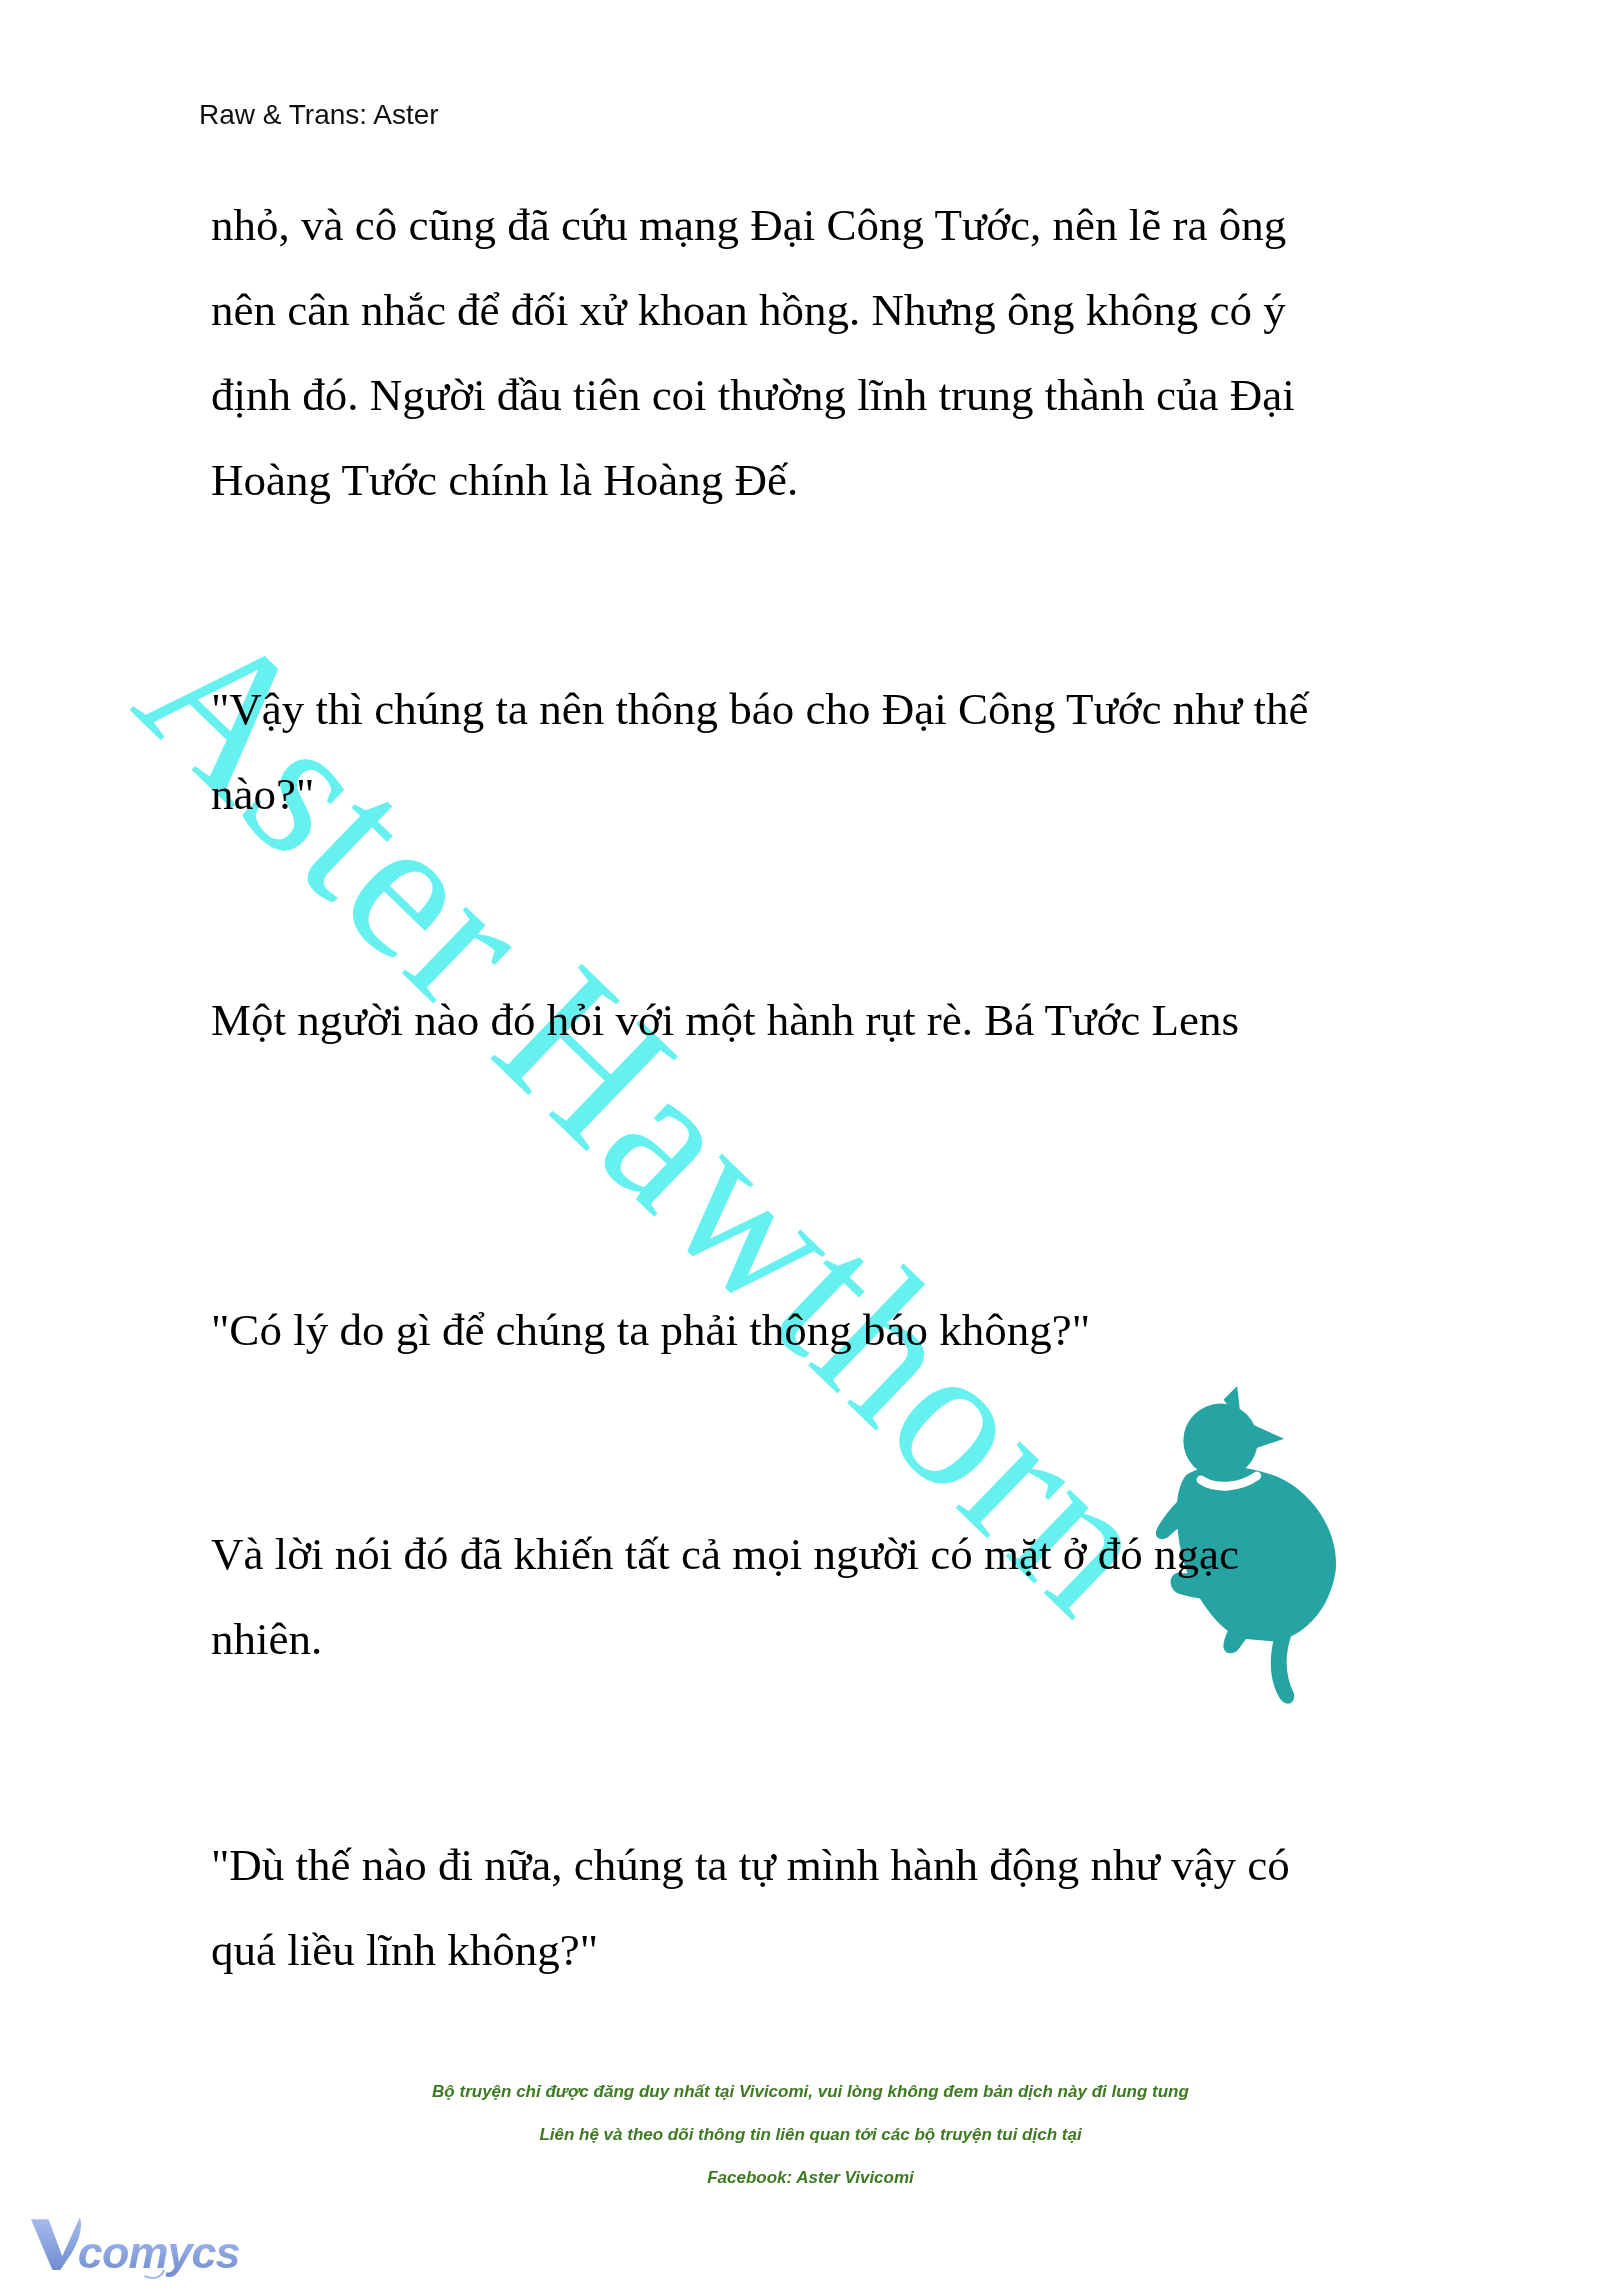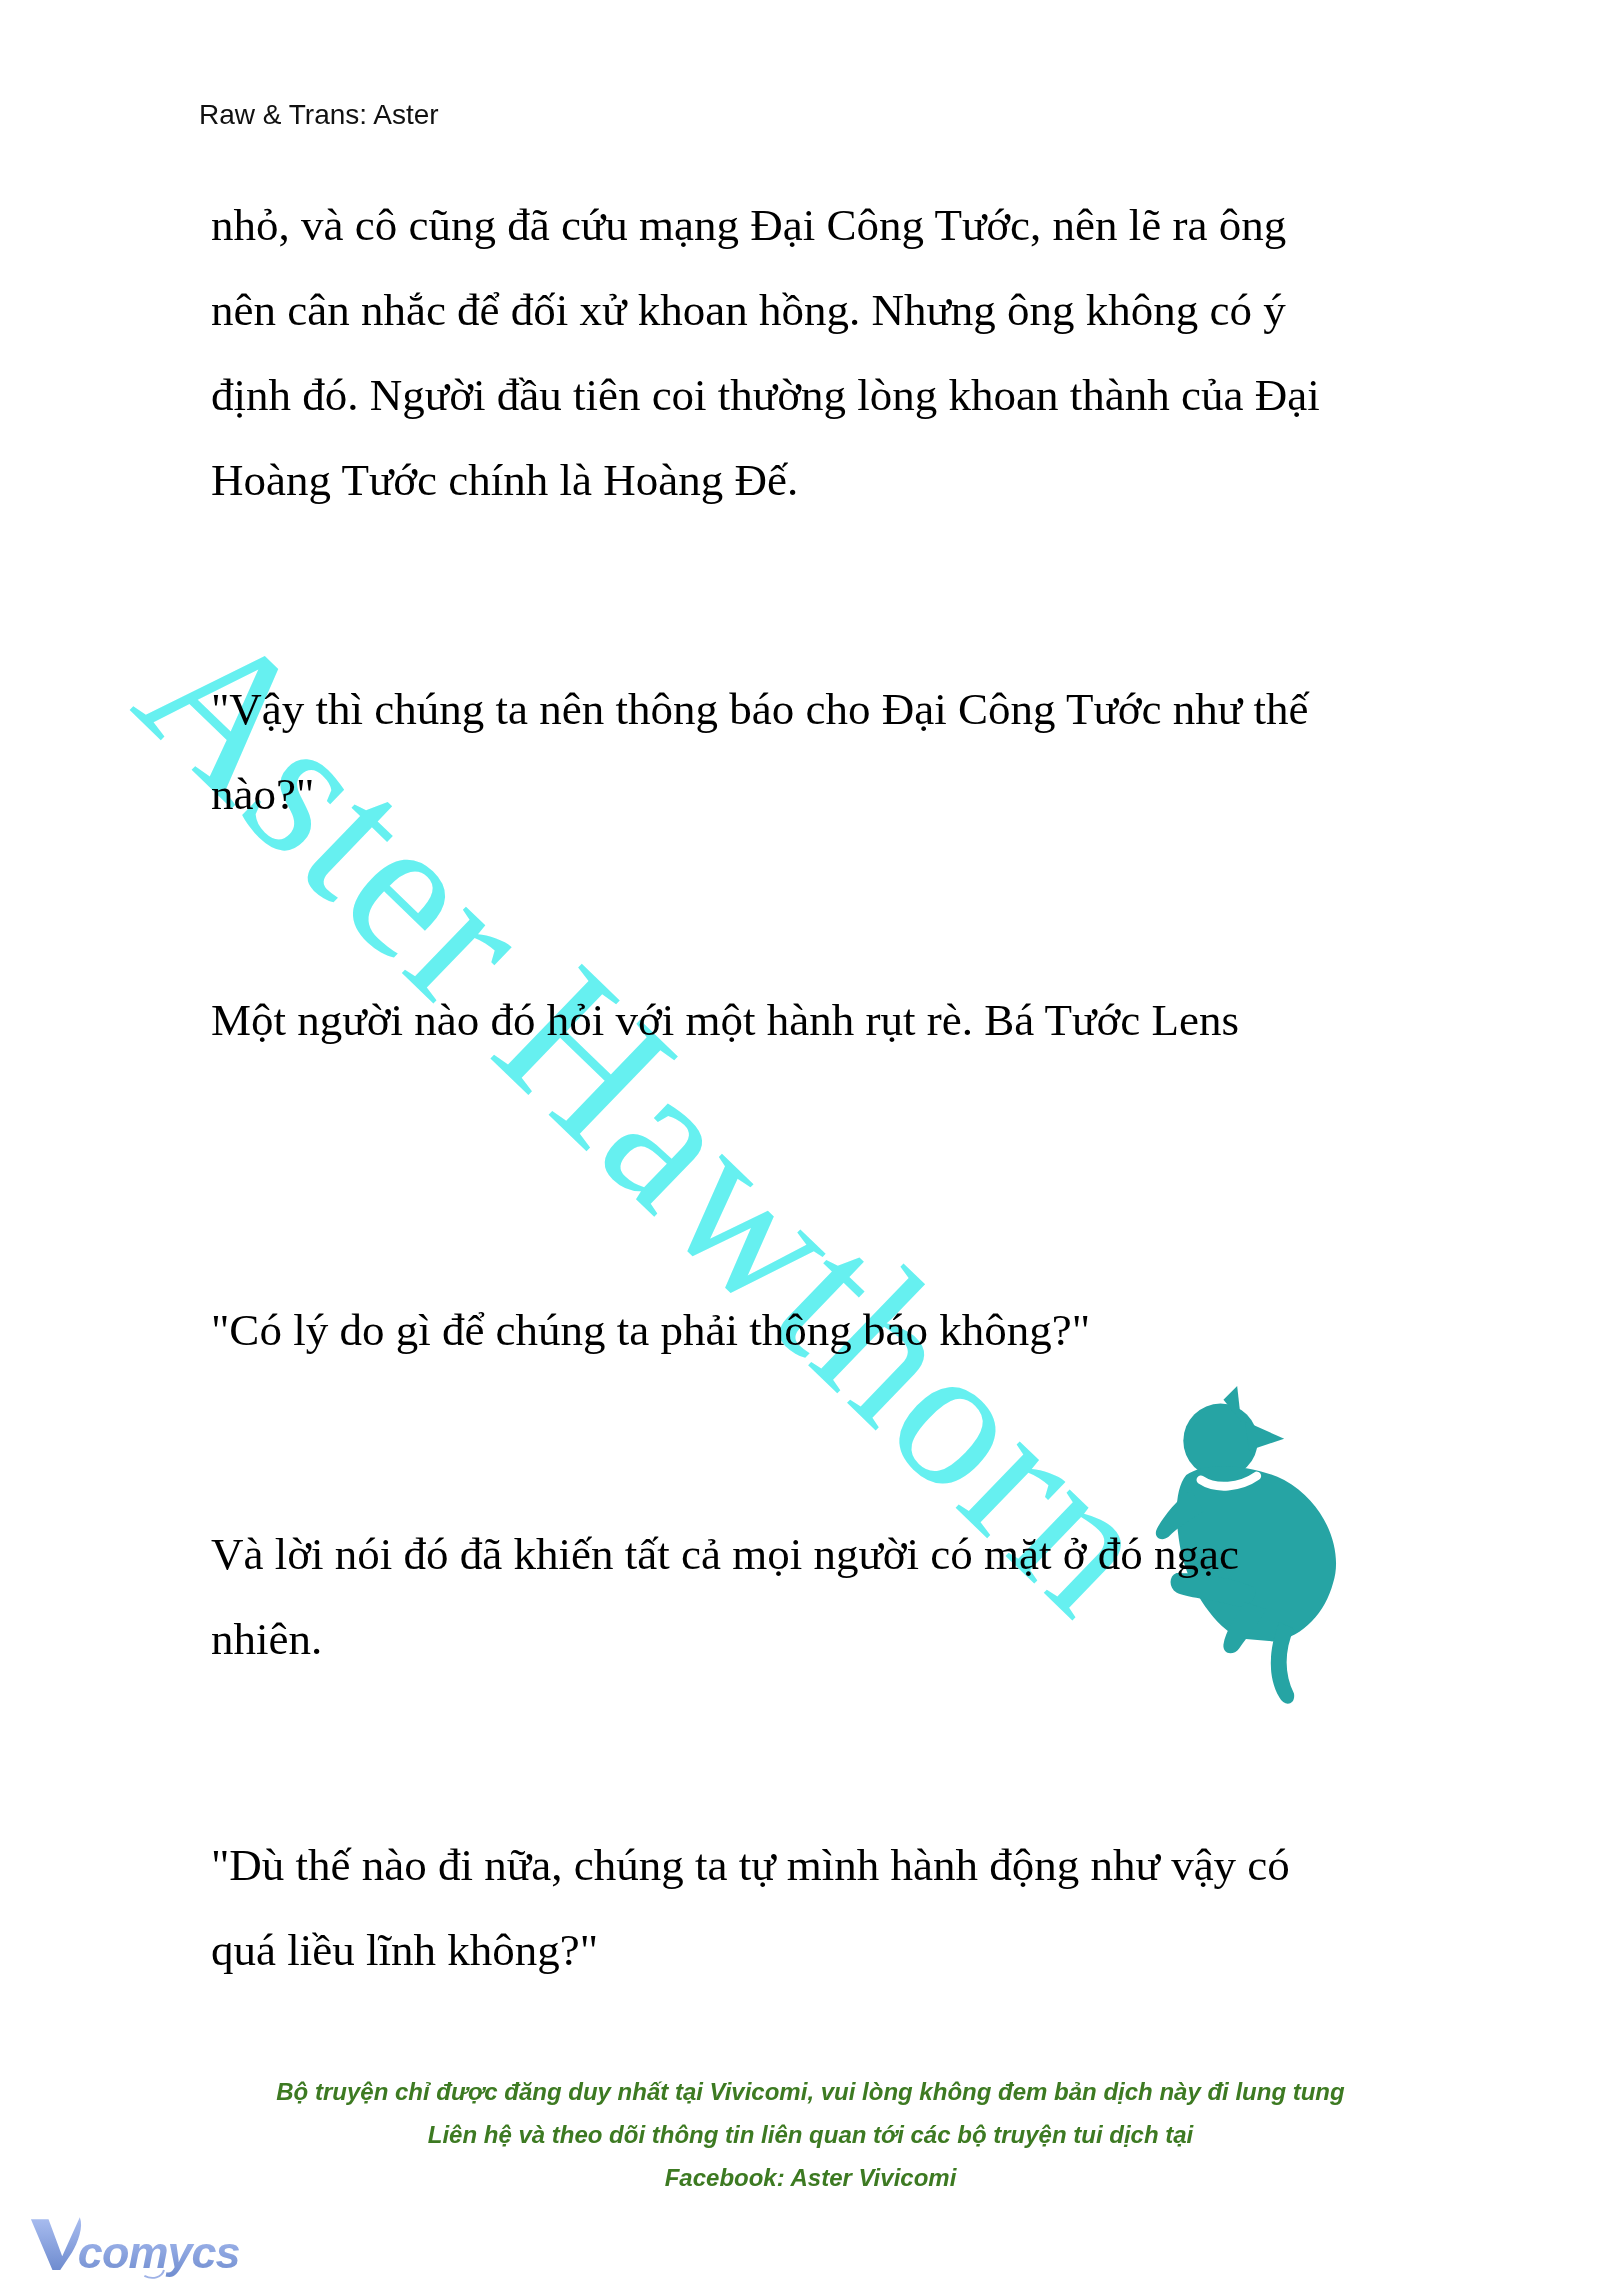--- a/index.html
+++ b/index.html
@@ -73,21 +73,21 @@
     }
 
     .footer {
       position: absolute;
       left: 0;
       width: 1621px;
       text-align: center;
       font-family: "Liberation Sans", sans-serif;
       font-style: italic;
       font-weight: bold;
-      font-size: 24px;
+      font-size: 17px;
       color: #3d7a22;
       line-height: 43px;
     }
     .footer .fline { display: block; white-space: nowrap; }
 
     .logo {
       position: absolute;
       left: 27.4px;
       top: 2213px;
       width: 225px;
@@ -122,21 +122,21 @@
       <path d="M135,245 C125,270 122,300 135,322 C140,332 152,330 150,318 C140,298 140,275 150,252 Z"></path>
     </g>
 
     <path d="M55,100 C70,110 95,108 112,96" fill="none" stroke="#ffffff" stroke-width="9" stroke-linecap="round"></path>
   </svg>
 
   <div class="body-text">
     <p class="para" style="top:183px;">
       <span class="line">nhỏ, và cô cũng đã cứu mạng Đại Công Tước, nên lẽ ra ông</span>
       <span class="line">nên cân nhắc để đối xử khoan hồng. Nhưng ông không có ý</span>
-      <span class="line">định đó. Người đầu tiên coi thường lòng khoan thành của Đại</span>
+      <span class="line">định đó. Người đầu tiên coi thường lĩnh trung thành của Đại</span>
       <span class="line">Hoàng Tước chính là Hoàng Đế.</span>
     </p>
     <p class="para" style="top:667px;">
       <span class="line">"Vậy thì chúng ta nên thông báo cho Đại Công Tước như thế</span>
       <span class="line">nào?"</span>
     </p>
     <p class="para" style="top:978px;">
       <span class="line">Một người nào đó hỏi với một hành rụt rè. Bá Tước Lens</span>
     </p>
     <p class="para" style="top:1288px;">

